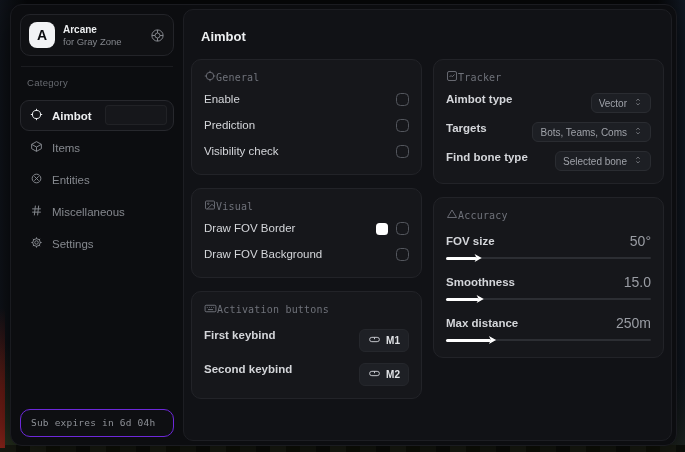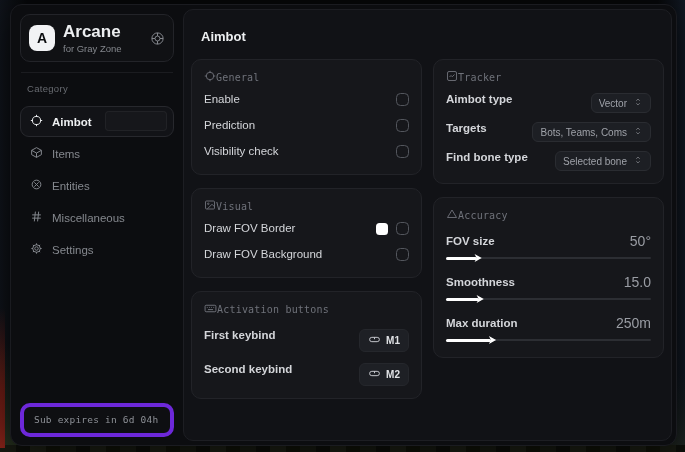--- a/index.html
+++ b/index.html
@@ -22,33 +22,33 @@
   
   .window { position:absolute; left:10px; top:4px; right:8px; bottom:6px;
     background:#0c0d10; border:1px solid #1a1b20; border-radius:12px;
     display:flex; padding:4px; box-shadow:0 6px 40px rgba(0,0,0,.65); }
 
   
   .sidebar { width:164px; display:flex; flex-direction:column; padding:5px 5px 4px; }
   .brand-card { display:flex; align-items:center; gap:8px; border:1px solid #232429; border-radius:10px; padding:7px 8px; background:#101114; }
   .logo { width:26px; height:26px; border-radius:8px; background:#f2f3f5; color:#0b0c0e; font-weight:bold; font-size:14px; display:flex; align-items:center; justify-content:center; flex:none; }
   .brand-text { display:flex; flex-direction:column; gap:1px; }
-  .brand-name { font-size:17px; font-weight:700; color:#eceef0; }
+  .brand-name { font-size:10px; font-weight:700; color:#eceef0; }
   .brand-sub { font-size:9.5px; color:#84878d; }
   .brand-action { margin-left:auto; color:#83868c; display:flex; cursor:pointer; }
   .sidebar-divider { height:1px; background:#1b1c20; margin:10px 1px 8px; }
   .category { font-size:9.5px; color:#686b71; margin:2px 7px 12px; letter-spacing:.3px; }
   .nav { display:flex; flex-direction:column; gap:1px; }
   .nav-item { display:flex; align-items:center; gap:9px; padding:7px 9px; border-radius:9px;
     color:#85888e; font-size:11.5px; border:1px solid transparent; position:relative; cursor:pointer; }
   .nav-item.active { color:#edeff1; font-weight:600; border-color:#27282d; background:#121317; }
   .nav-item .ic { flex:none; }
   .watermark { position:absolute; right:6px; top:4px; width:62px; height:20px; border-radius:4px;
     border:1px solid rgba(255,255,255,.05); background:rgba(255,255,255,.02); filter:blur(.4px); }
-  .footer-card { margin-top:auto; border:4px solid #6d28d9; border-radius:10px; padding:7px 10px 8px; background:#0e0f12; }
+  .footer-card { margin-top:auto; border:1px solid #6d28d9; border-radius:10px; padding:7px 10px 8px; background:#0e0f12; }
   .footer-line1 { font-family:"DejaVu Sans Mono", monospace; font-size:9.5px; color:#8d9096; letter-spacing:.2px; }
   .footer-line2 { font-size:10.5px; color:#d9dbde; margin-top:3px; font-weight:600; }
 
   
   .content { flex:1; margin-left:4px; background:#111216; border:1px solid #1d1e23; border-radius:10px; padding:8px 7px; display:flex; flex-direction:column; }
   .page-title { font-size:13px; font-weight:700; color:#eef0f2; margin:11px 10px 15px; }
   .columns { display:flex; gap:11px; align-items:flex-start; }
   .col { flex:1; display:flex; flex-direction:column; gap:13px; min-width:0; }
   .panel { background:#16171b; border:1px solid #222328; border-radius:10px; padding:10px 12px 12px; }
   .panel-header { display:flex; align-items:center; font-family:"DejaVu Sans Mono", monospace; font-size:10px; color:#6f727a; letter-spacing:.2px; }
@@ -312,21 +312,21 @@
             </div>
             <div class="slider-track">
               <span class="track-bg"></span>
               <span class="track-fill" style="width: 16%;"></span>
               <span class="knob" style="left: calc(16% - 3px);"></span>
             </div>
           </div>
 
           <div class="slider-block">
             <div class="slider-head">
-              <span class="row-label" style="font-weight:600">Max duration</span>
+              <span class="row-label" style="font-weight:600">Max distance</span>
               <span class="slider-value">250m</span>
             </div>
             <div class="slider-track">
               <span class="track-bg"></span>
               <span class="track-fill" style="width: 22%;"></span>
               <span class="knob" style="left: calc(22% - 3px);"></span>
             </div>
           </div>
         </div>
       </div>

